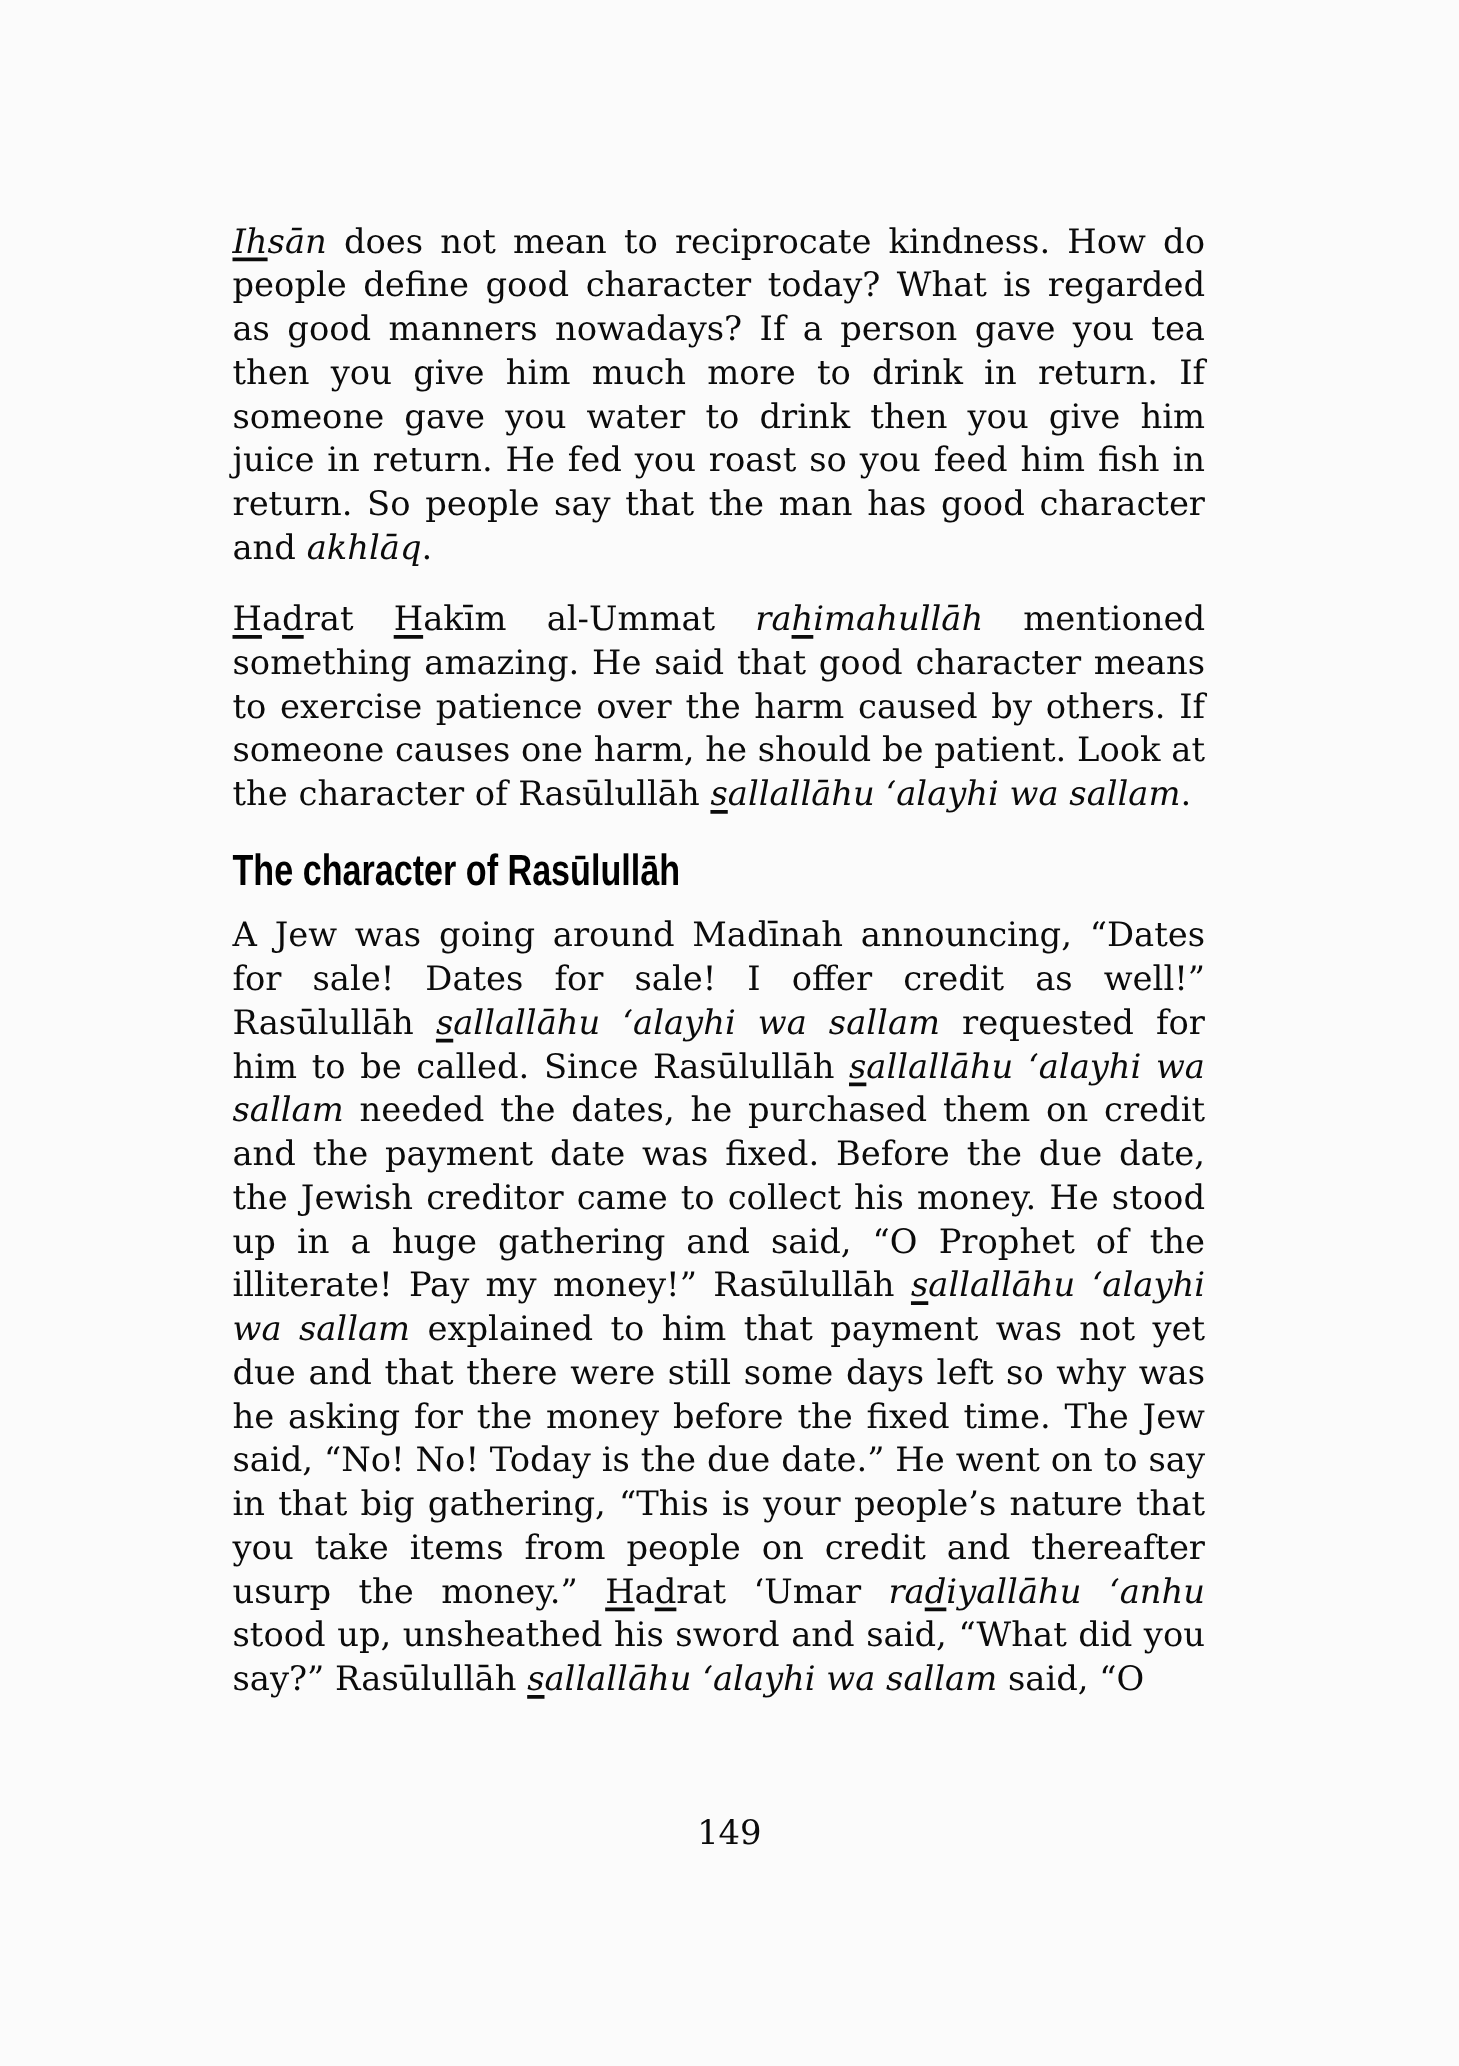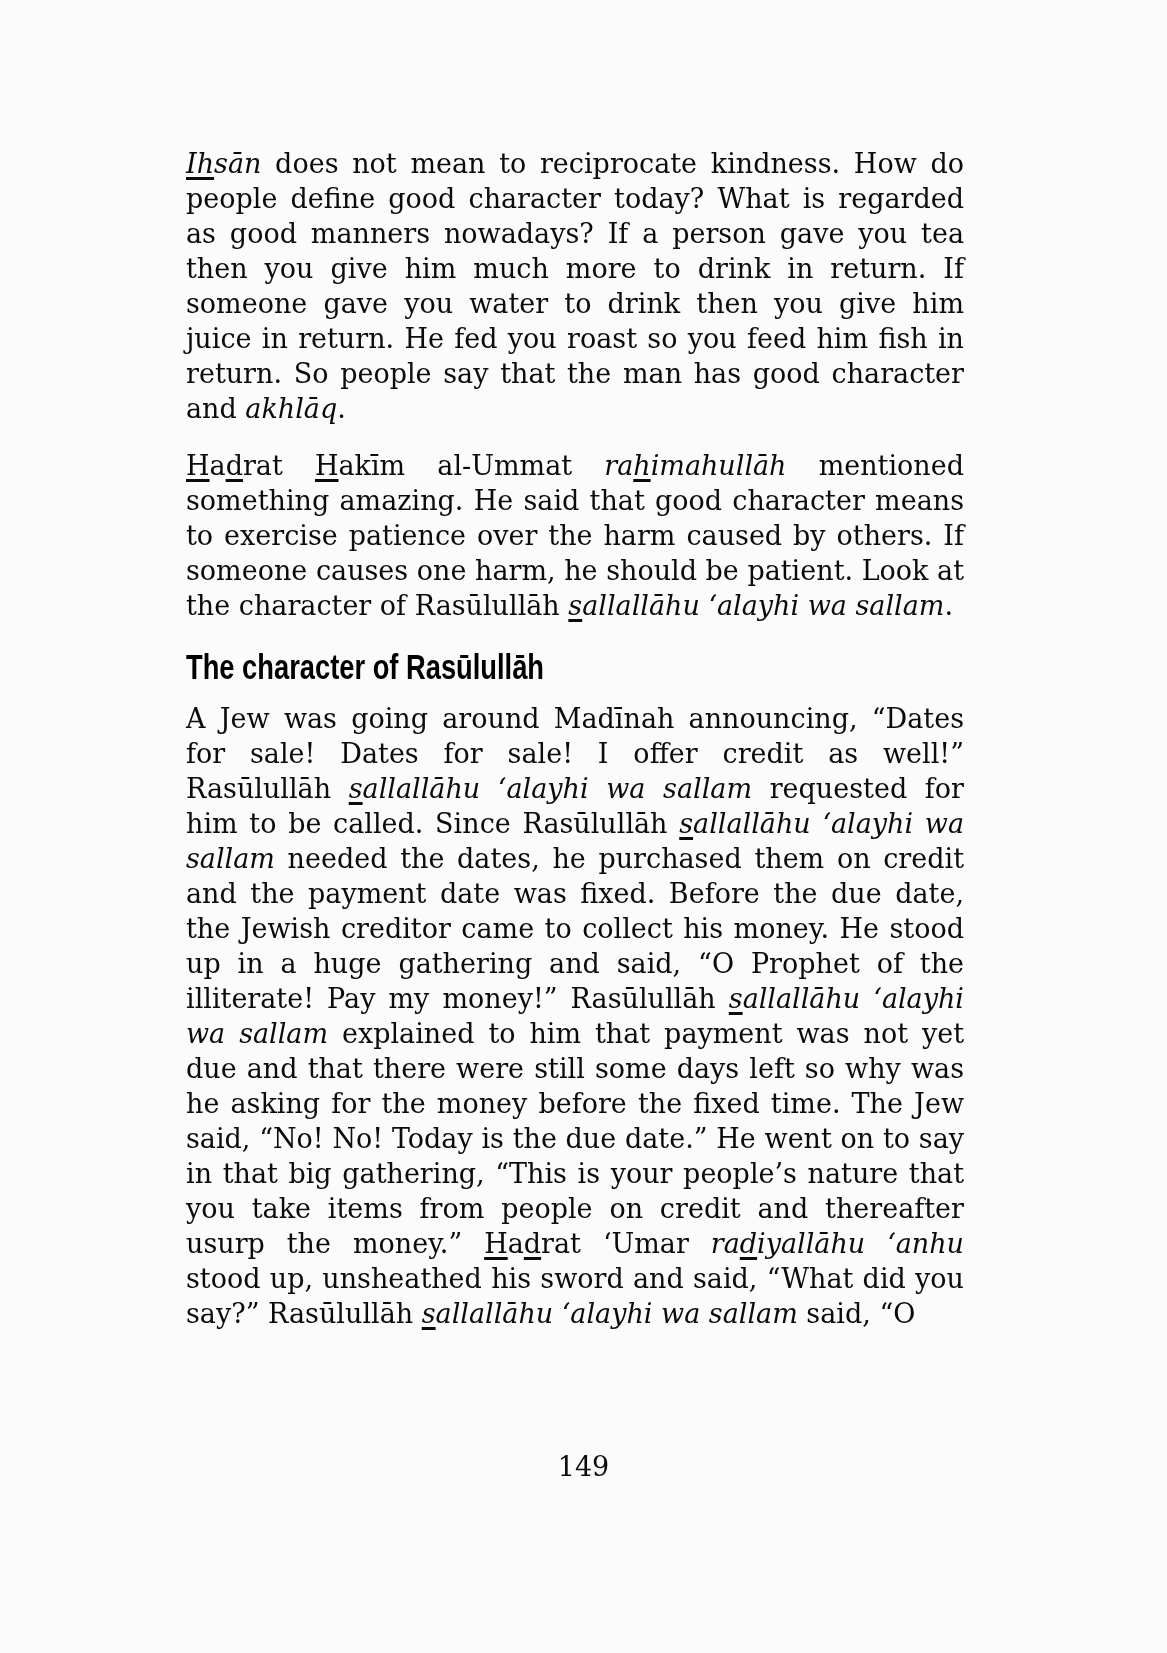--- a/index.html
+++ b/index.html
@@ -12,21 +12,21 @@
     width: 1167px;
     height: 1653px;
     background: #fbfbfb;
     overflow: hidden;
     font-family: "DejaVu Serif", "Liberation Serif", serif;
     color: #0b0b0b;
   }
   .text-block {
     position: absolute;
     left: 186px;
-    top: 146px;
+    top: 176px;
     width: 778px;
   }
   .para {
     margin: 0 0 22px 0;
     font-size: 27px;
     line-height: 35px;
     text-align: justify;
     text-justify: inter-word;
   }
   .it { font-style: italic; }

